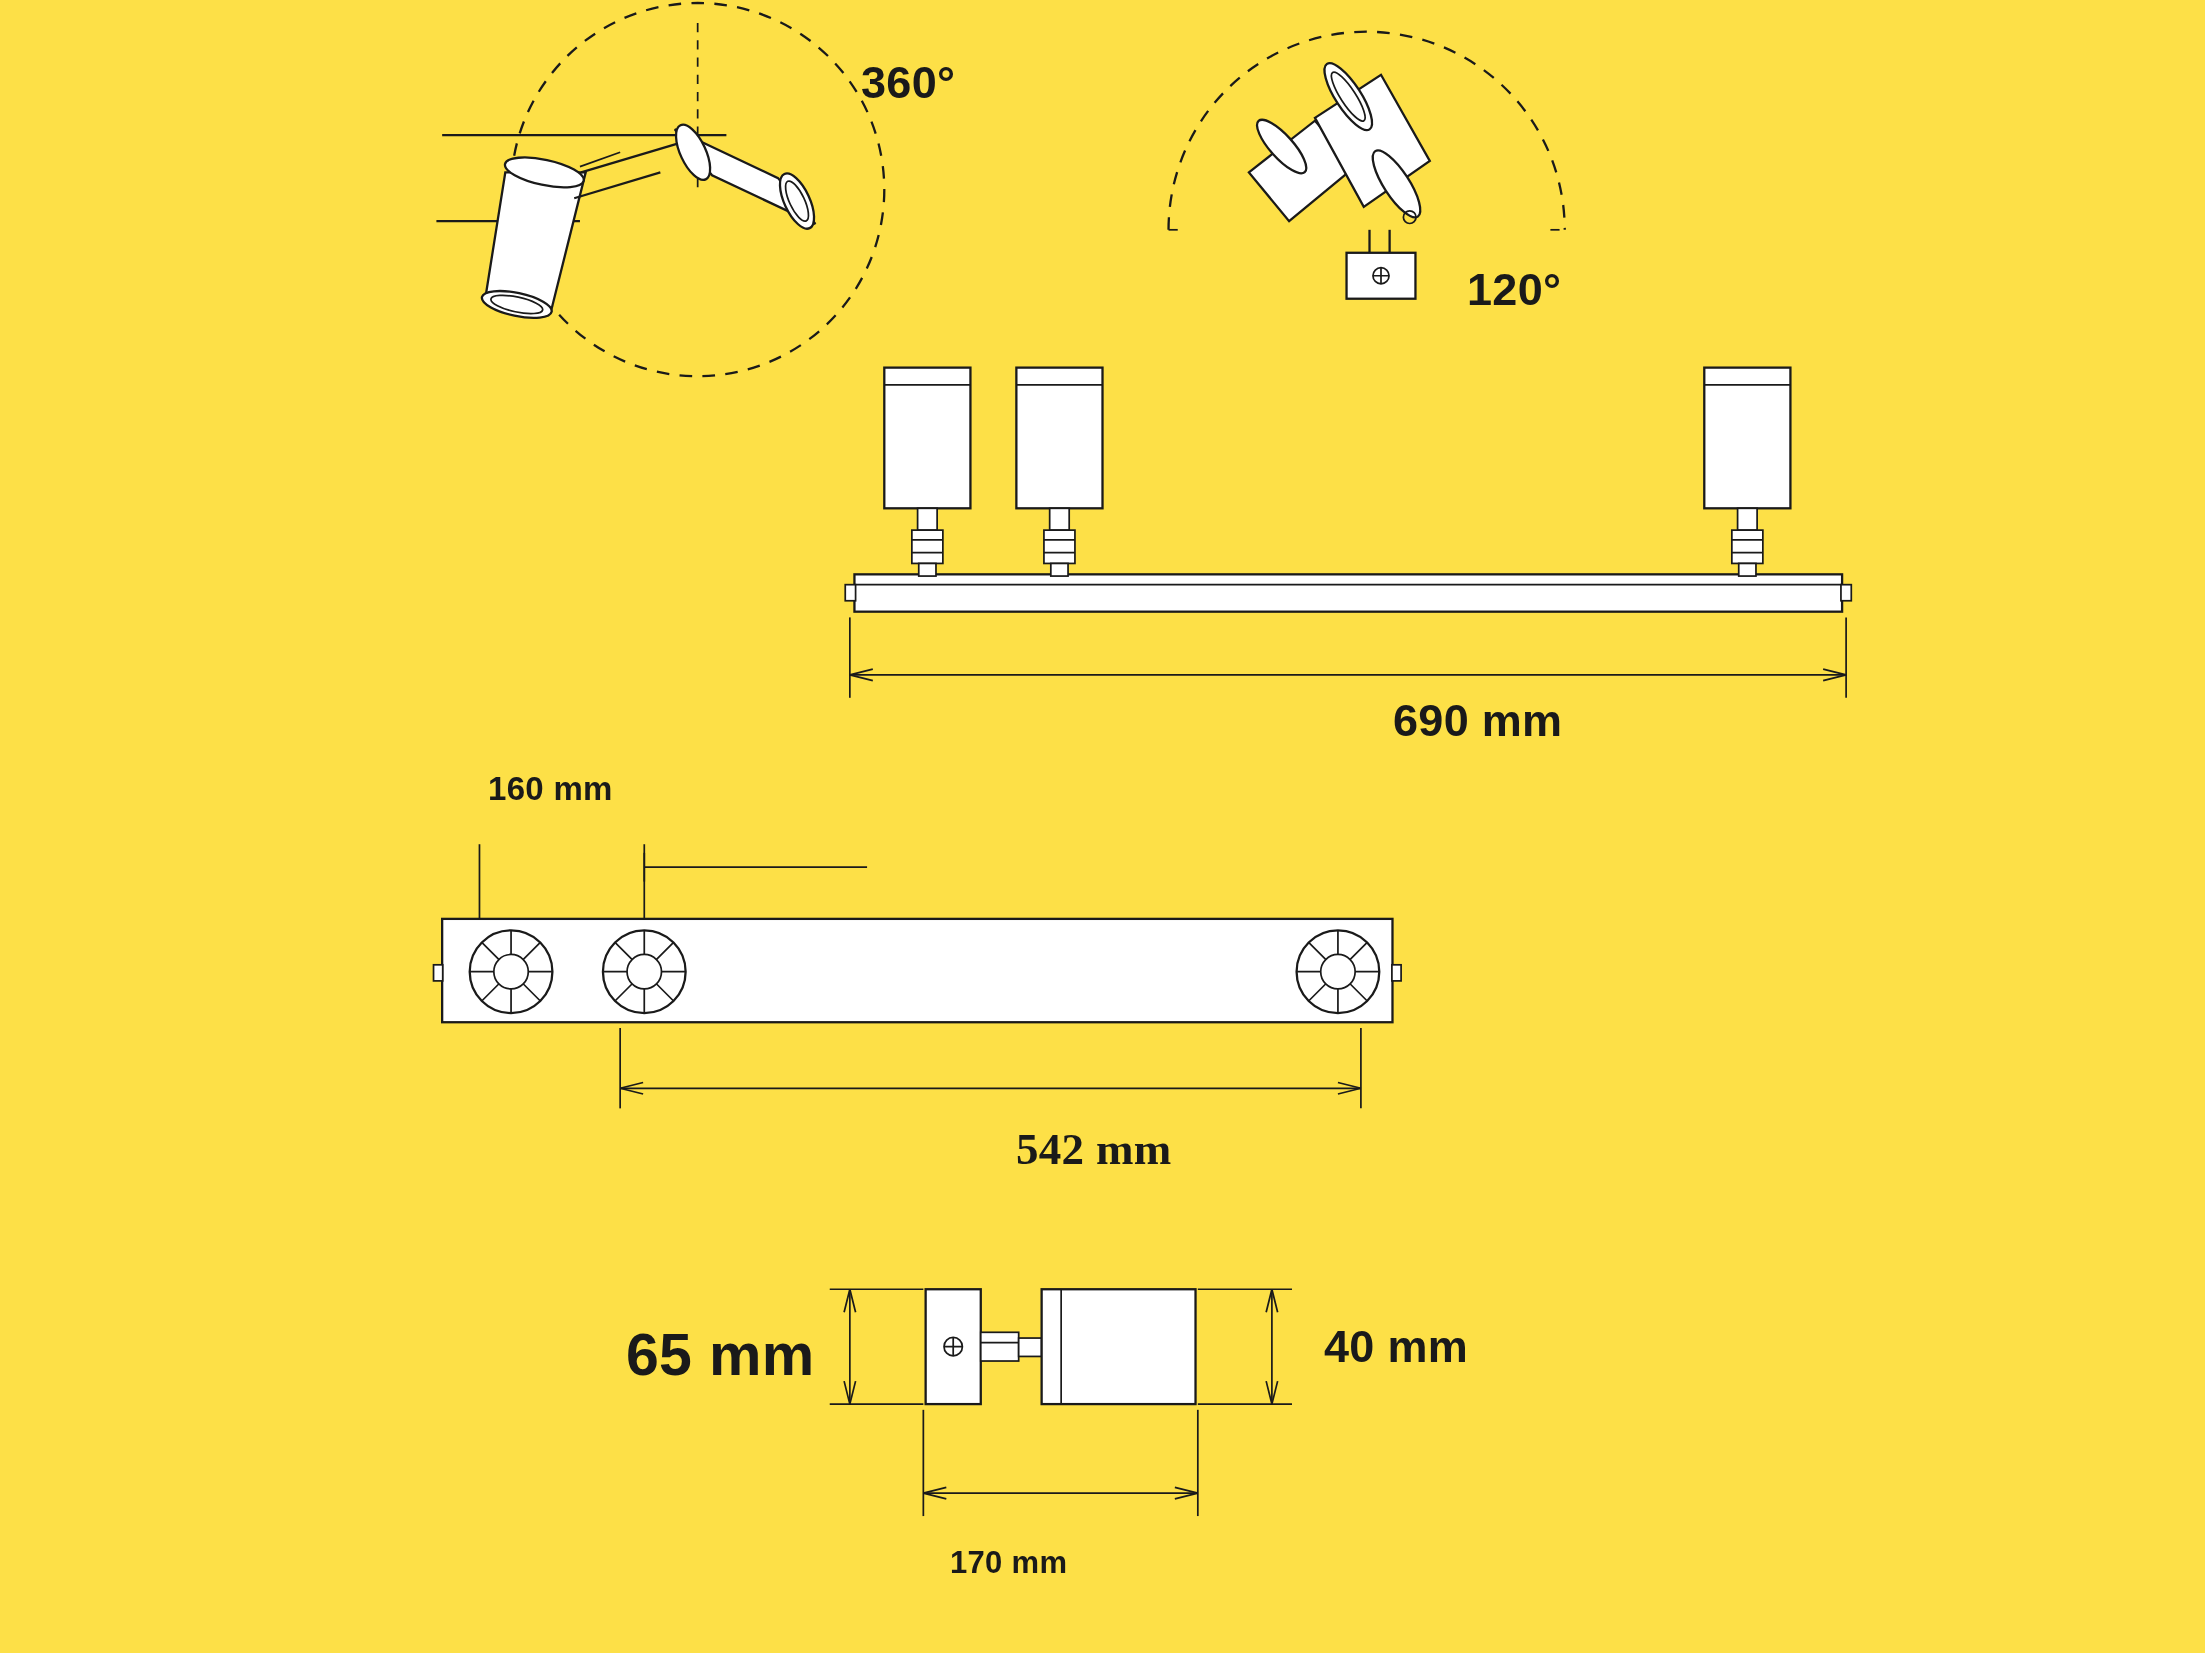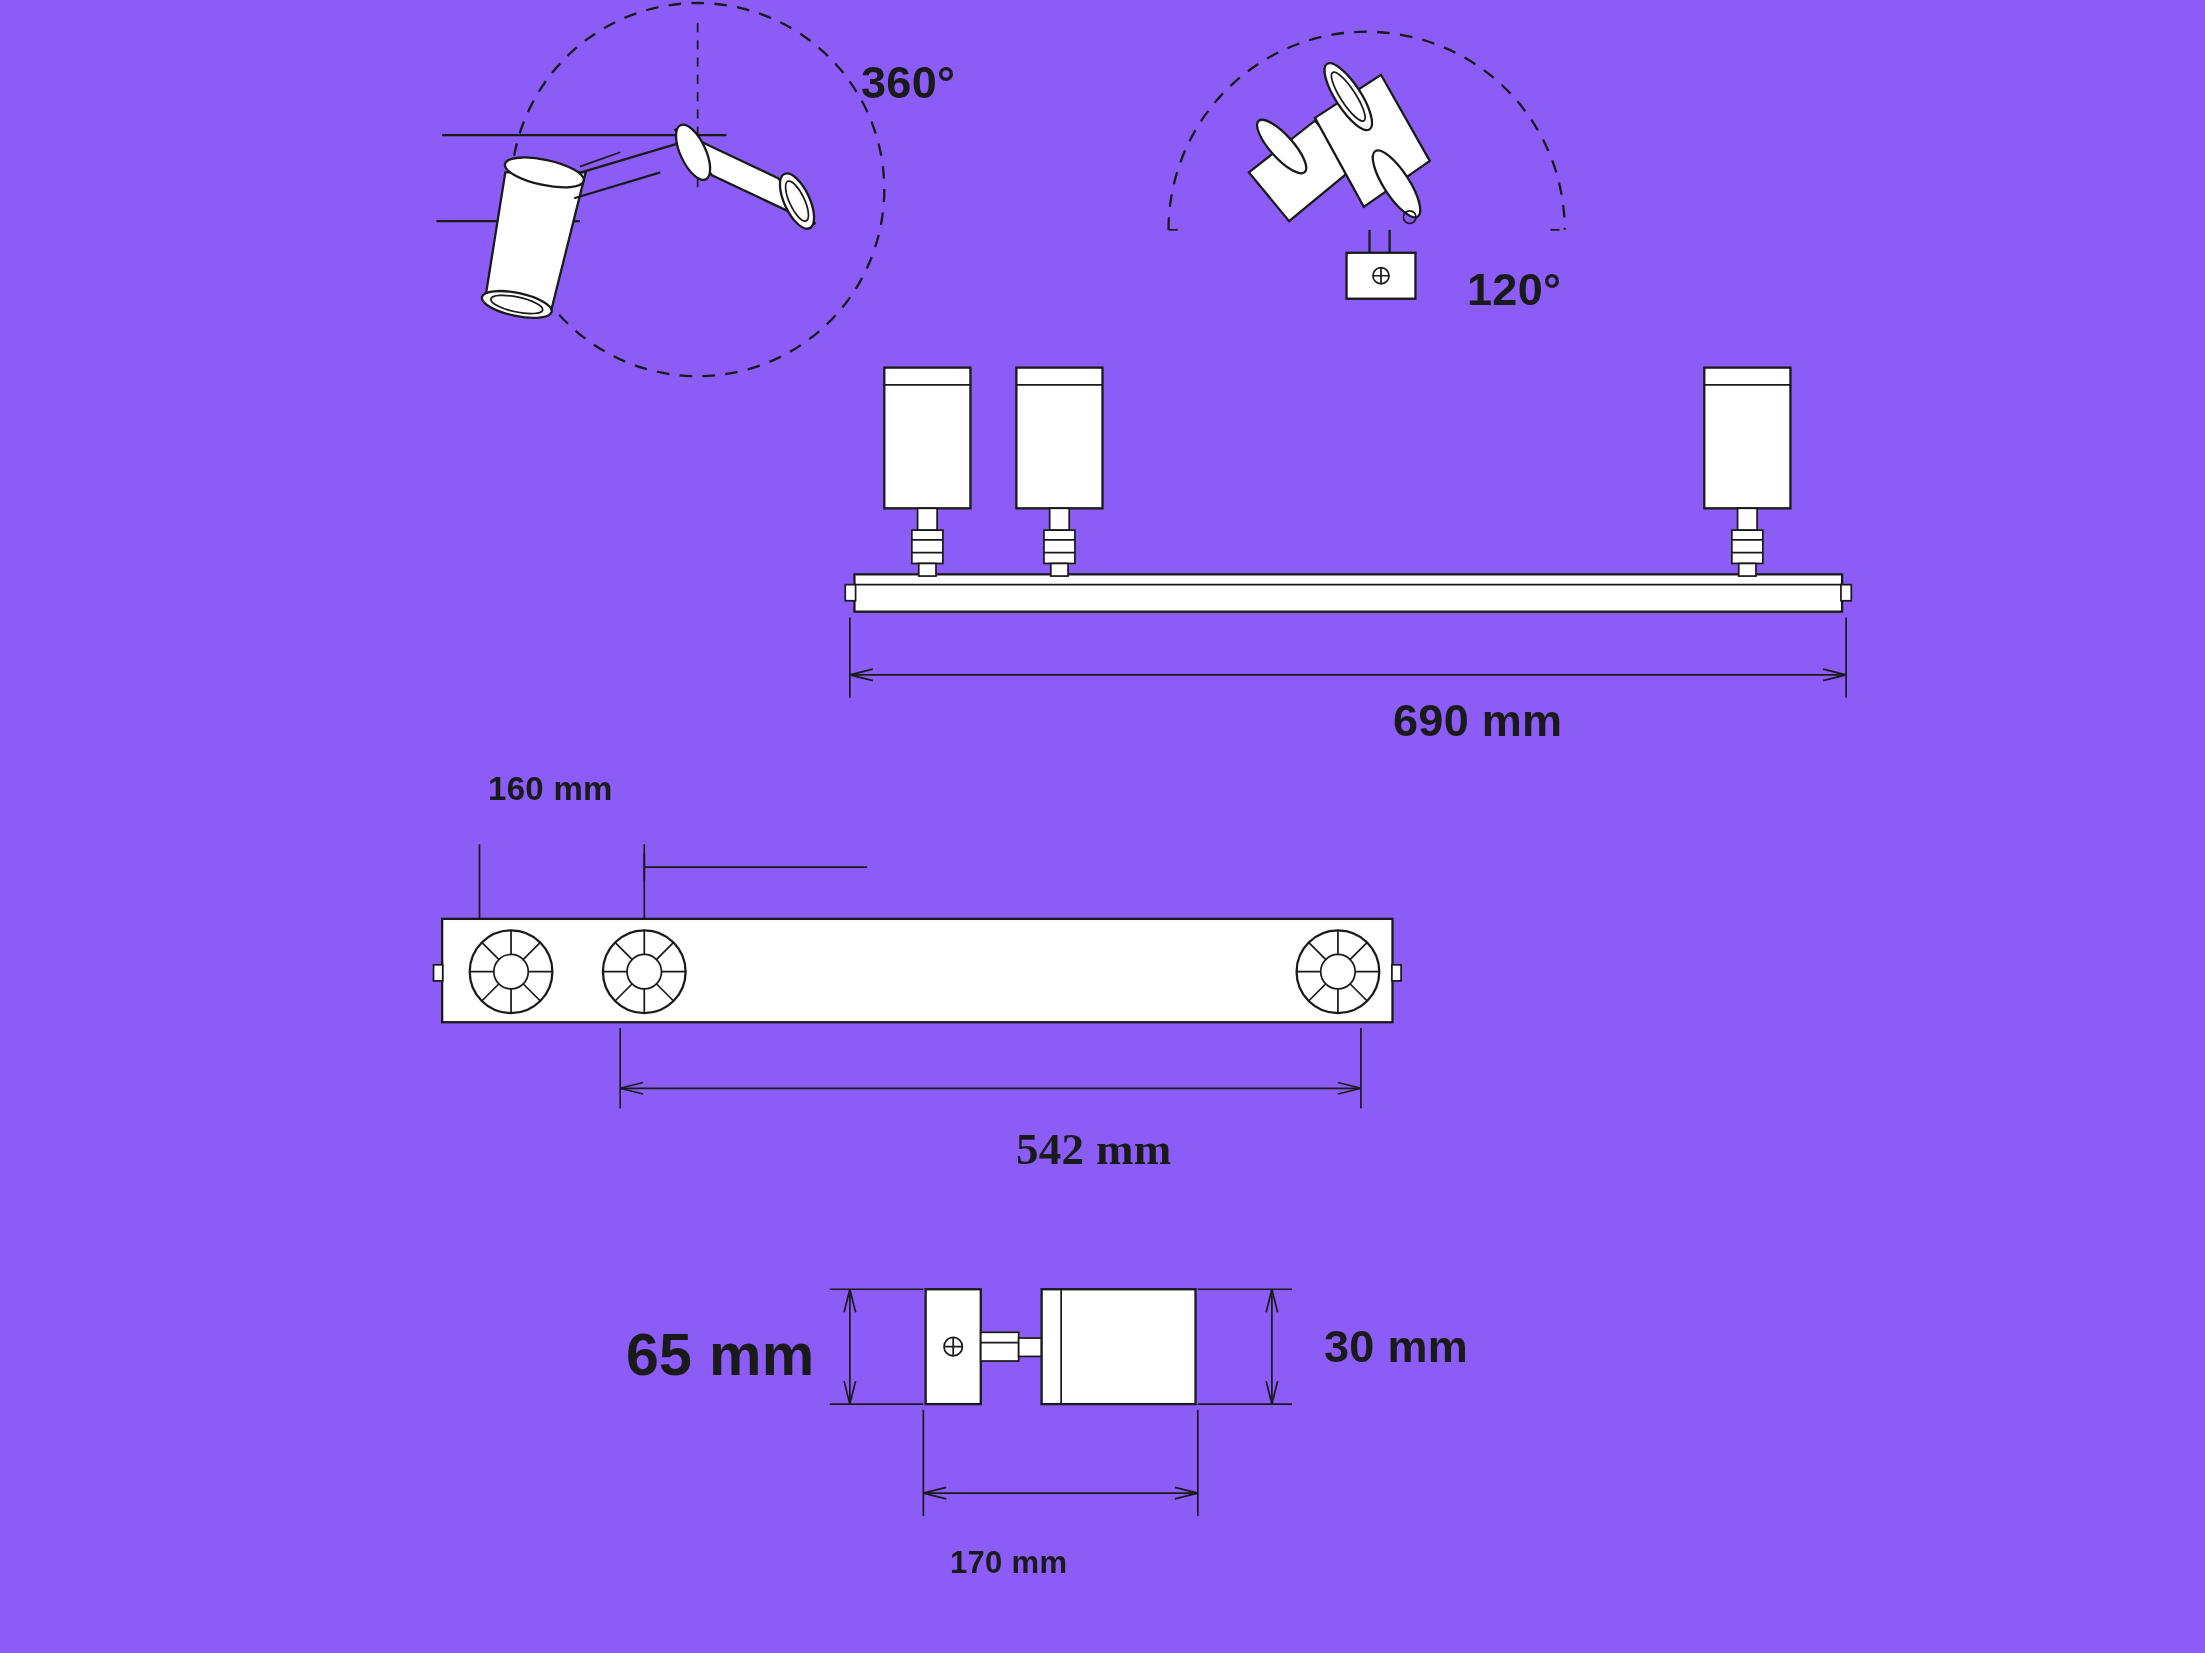--- a/index.html
+++ b/index.html
@@ -11,21 +11,21 @@
     width: 2205px;
     height: 1654px;
     font-family: "Liberation Sans", sans-serif;
     color: #000000;
     overflow: hidden;
   }
   #sheet {
     position: relative;
     width: 2205px;
     height: 1654px;
-    background: #8b5cf6;
+    background: #fde047;
   }
   .dim-label {
     position: absolute;
     font-family: "Liberation Sans", sans-serif;
     font-weight: bold;
     color: #1a1a1a;
     white-space: nowrap;
     letter-spacing: 0.3px;
   }
   svg.drawing {
@@ -237,18 +237,18 @@
   <div class="dim-label" style="left:1467px; top:264px; font-size:45px;">120°</div>
 
   <div class="dim-label" style="left:1393px; top:695px; font-size:45px;text-align:center;">690 mm</div>
 
   <div class="dim-label" style="left:488px; top:770px; font-size:33px;text-align:center;">160 mm</div>
 
   <div class="dim-label" style="left:1016px; top:1123px; font-size:45px;font-family:Liberation Serif, serif;">542 mm</div>
 
   <div class="dim-label" style="left:626px; top:1321px; font-size:59px;">65 mm</div>
 
-  <div class="dim-label" style="left:1324px; top:1321px; font-size:45px;">30 mm</div>
+  <div class="dim-label" style="left:1324px; top:1321px; font-size:45px;">40 mm</div>
 
   <div class="dim-label" style="left:950px; top:1545px; font-size:31px;">170 mm</div>
 
 </div>
 
 
 </body></html>

